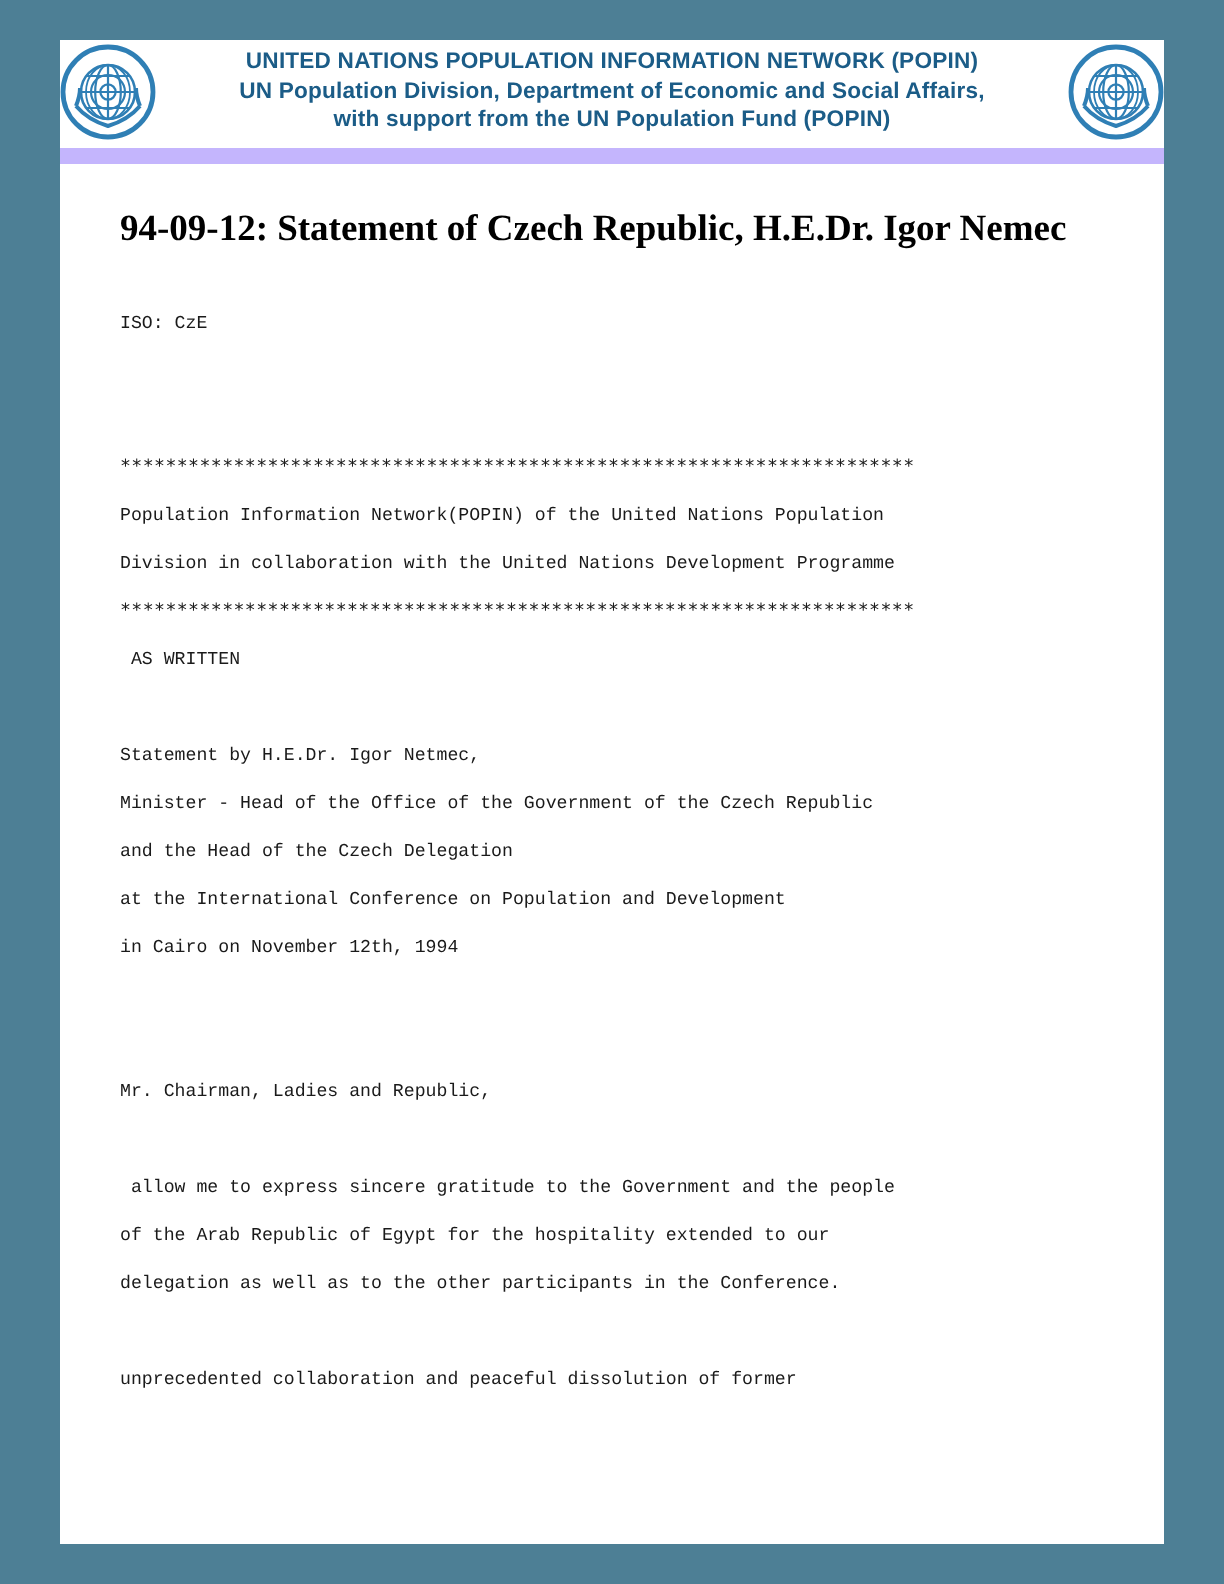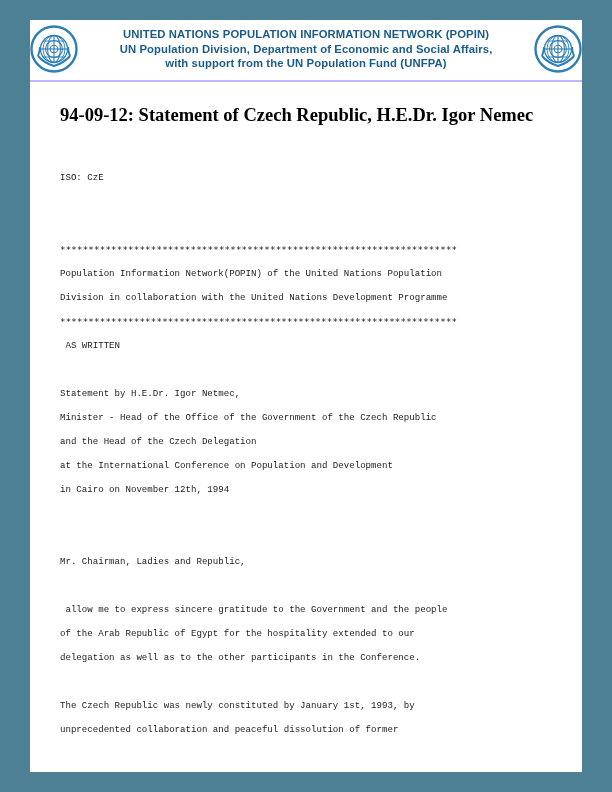--- a/index.html
+++ b/index.html
@@ -20,21 +20,21 @@
     width: 552px;
     height: 752px;
     background: #ffffff;
     box-sizing: border-box;
     overflow: hidden;
   }
   
   .header {
     position: relative;
     height: 62px;
-    border-bottom: 2px solid #c4b5fd;
+    border-bottom: 8px solid #c4b5fd;
     display: flex;
     align-items: center;
     justify-content: center;
     padding: 4px 0 6px 0;
     box-sizing: border-box;
   }
   .un-logo {
     width: 48px;
     height: 48px;
     flex: 0 0 48px;
@@ -54,21 +54,21 @@
   }
   
   .content {
     padding: 22px 30px 0 30px;
   }
   .doc-title {
     font-family: "Liberation Serif", serif;
     font-weight: bold;
     font-size: 18.5px;
     color: #000000;
-    margin: 0 0 40px 0;
+    margin: 0 0 24px 0;
     line-height: 22px;
   }
   .mono {
     font-family: Liberation Mono, monospace;
     font-size: 9.1px;
     color: #1a1a1a;
     line-height: 24px;
     white-space: pre;
   }
   .blank {
@@ -104,21 +104,21 @@
         <line x1="24" y1="10.5" x2="24" y2="37.5" stroke="#2f7fb5" stroke-width="1.1"></line>
         <path d="M8 31 Q14 38 24 41 Q34 38 40 31" fill="none" stroke="#2f7fb5" stroke-width="2"></path>
         <path d="M8 31 Q10 26 10 22" fill="none" stroke="#2f7fb5" stroke-width="2"></path>
         <path d="M40 31 Q38 26 38 22" fill="none" stroke="#2f7fb5" stroke-width="2"></path>
       </svg>
     </span>
 
     <div class="header-center">
       <div class="header-line">UNITED NATIONS POPULATION INFORMATION NETWORK (POPIN)</div>
       <div class="header-line">UN Population Division, Department of Economic and Social Affairs,</div>
-      <div class="header-line">with support from the UN Population Fund (UNFPA)</div>
+      <div class="header-line">with support from the UN Population Fund (POPIN)</div>
     </div>
 
     <span class="un-logo">
       <svg viewBox="0 0 48 48" width="48" height="48" aria-hidden="true">
         <circle cx="24" cy="24" r="22.5" fill="none" stroke="#2f7fb5" stroke-width="2.4"></circle>
         <circle cx="24" cy="24" r="13.5" fill="none" stroke="#2f7fb5" stroke-width="1.3"></circle>
         <circle cx="24" cy="24" r="8.5" fill="none" stroke="#2f7fb5" stroke-width="1.1"></circle>
         <circle cx="24" cy="24" r="3.8" fill="none" stroke="#2f7fb5" stroke-width="1.1"></circle>
         <ellipse cx="24" cy="24" rx="6.4" ry="13.5" fill="none" stroke="#2f7fb5" stroke-width="1.1"></ellipse>
         <ellipse cx="24" cy="24" rx="11" ry="13.5" fill="none" stroke="#2f7fb5" stroke-width="0.9"></ellipse>
@@ -163,17 +163,16 @@
     <div class="mono">Mr. Chairman, Ladies and Republic,</div>
 
     <div class="blank"></div>
 
     <div class="mono"> allow me to express sincere gratitude to the Government and the people</div>
     <div class="mono">of the Arab Republic of Egypt for the hospitality extended to our</div>
     <div class="mono">delegation as well as to the other participants in the Conference.</div>
 
     <div class="blank"></div>
 
-    <div class="mono">The Czech Republic was newly constituted by January 1st, 1993, by</div>
     <div class="mono">unprecedented collaboration and peaceful dissolution of former</div>
 
   </div>
 </div>
 
 </body></html>

